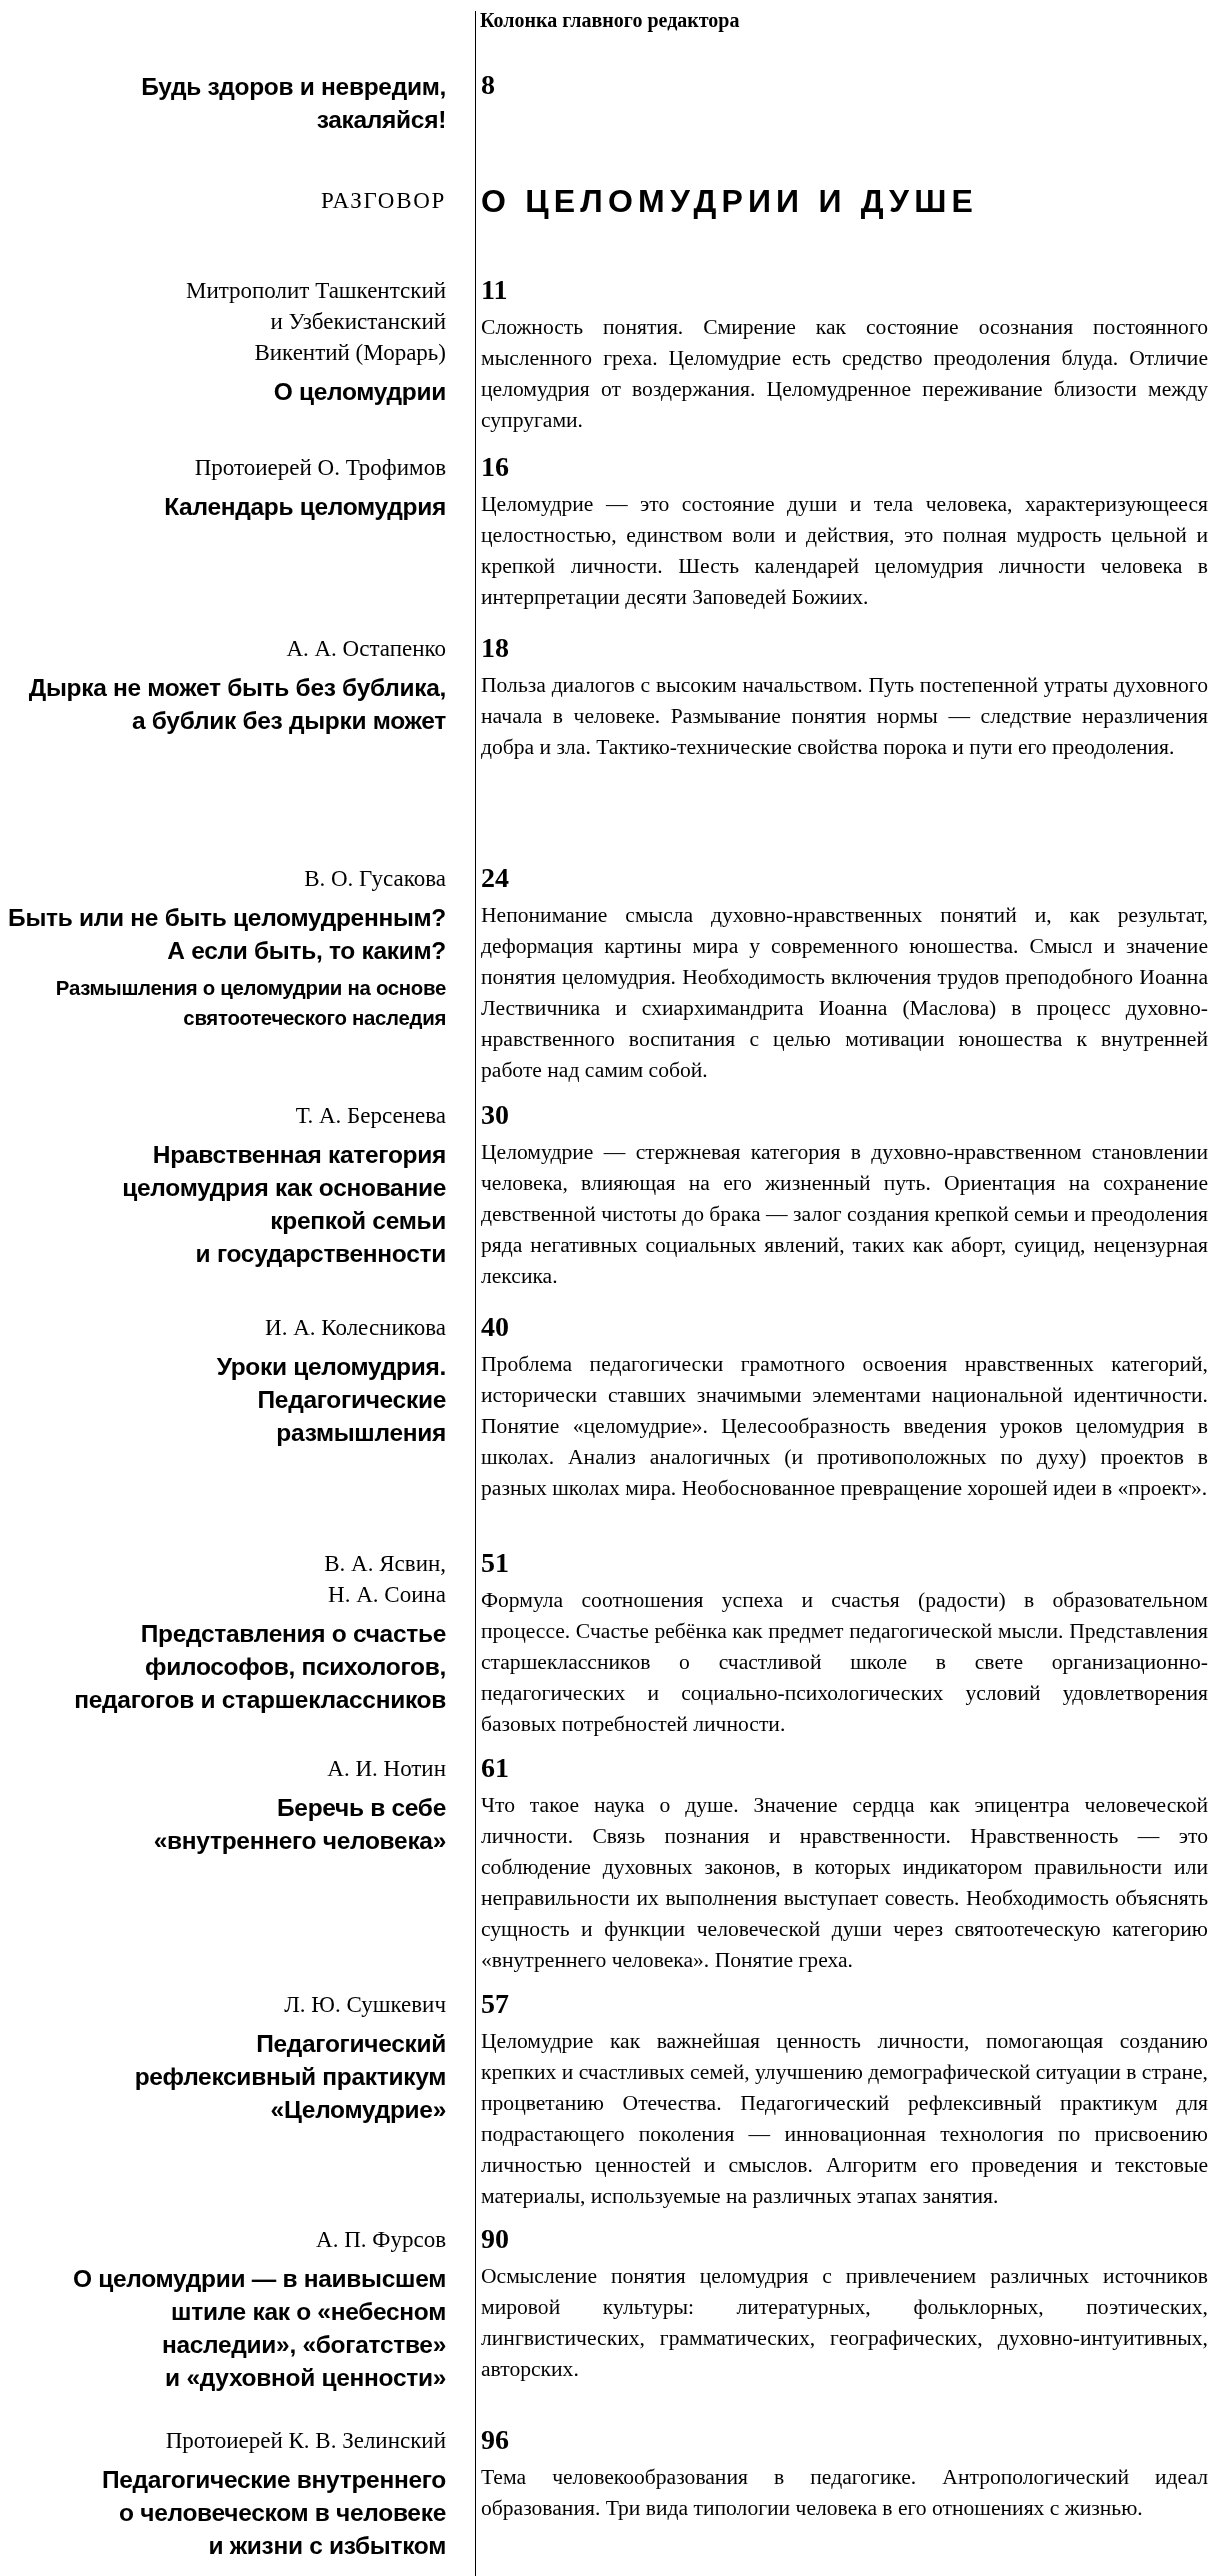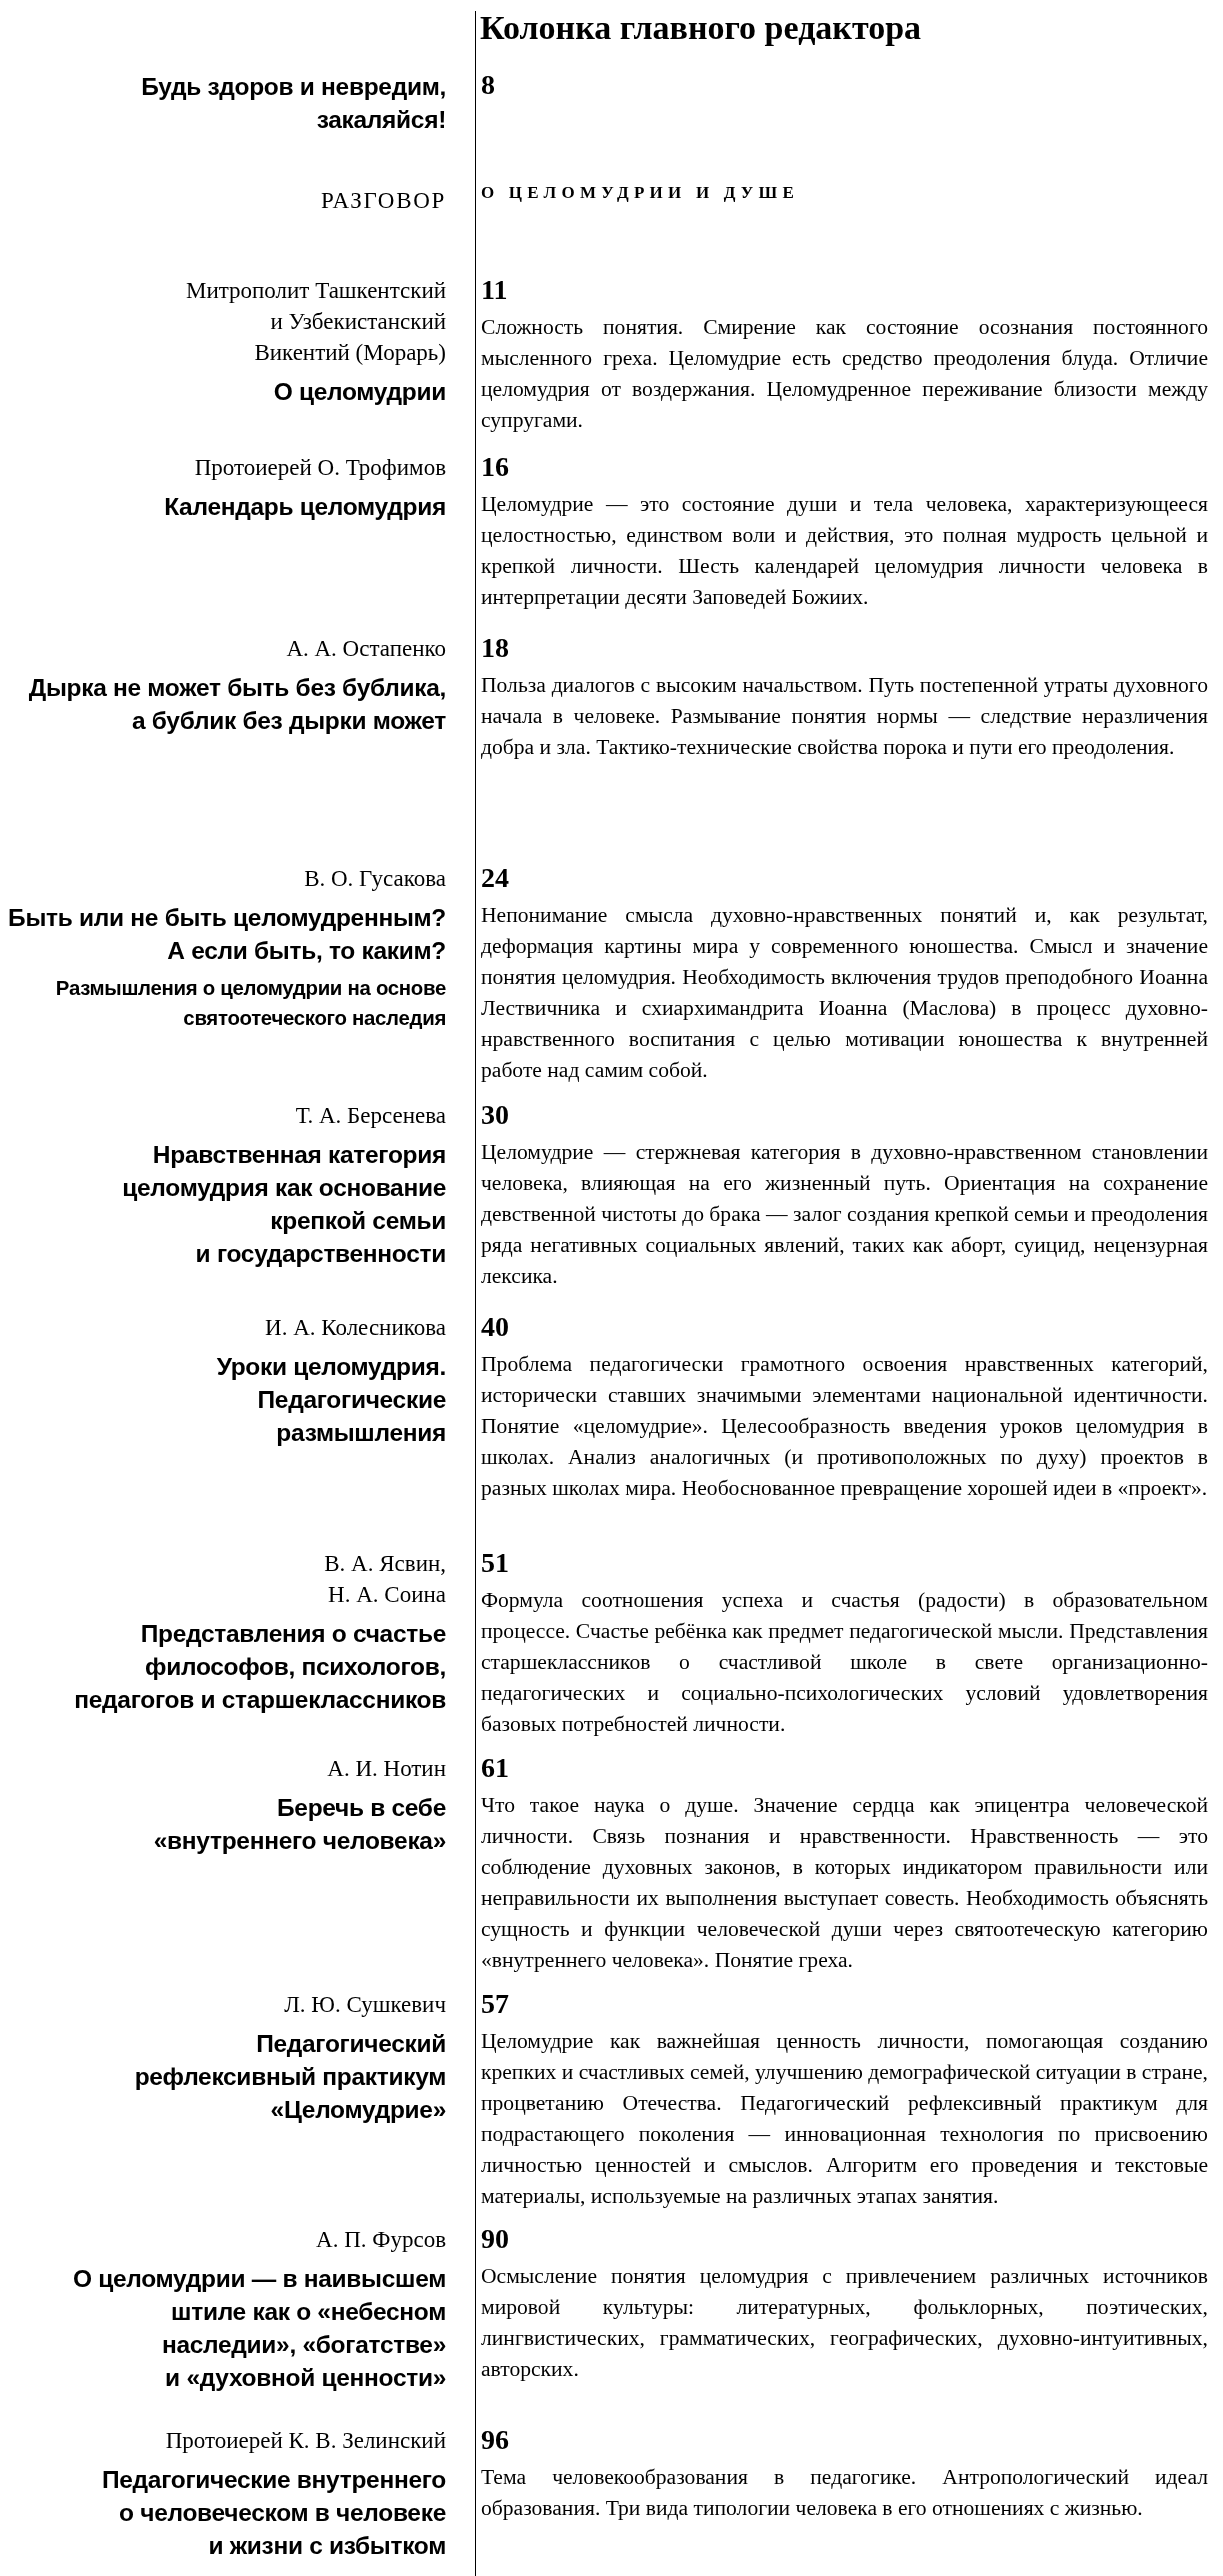--- a/index.html
+++ b/index.html
@@ -40,39 +40,39 @@
     left: 481px;
     width: 727px;
     text-align: left;
   }
   .header-label {
     position: absolute;
     left: 480px;
     top: 9.3px;
     font-family: "Liberation Serif", serif;
     font-weight: 700;
-    font-size: 34px;
+    font-size: 20px;
     line-height: 1.1;
     white-space: nowrap;
     text-align: center;
   }
   .editor-row { top: 70px; }
   .section-row { top: 184px; }
   .kicker {
     font-family: "Liberation Serif", serif;
     font-size: 23px;
     letter-spacing: 1.7px;
     line-height: 1.1;
     top: 3.5px;
     position: relative;
   }
   .section-title {
-    font-family: Liberation Serif, serif;
-    font-weight: 700;
-    font-size: 17px;
+    font-family: Liberation Sans, sans-serif;
+    font-weight: 700;
+    font-size: 32px;
     letter-spacing: 5.2px;
     line-height: 1.1;
     white-space: nowrap;
     text-align: right;
   }
   .author {
     font-family: "Liberation Serif", serif;
     font-size: 23px;
     line-height: 31px;
     white-space: pre-line;

